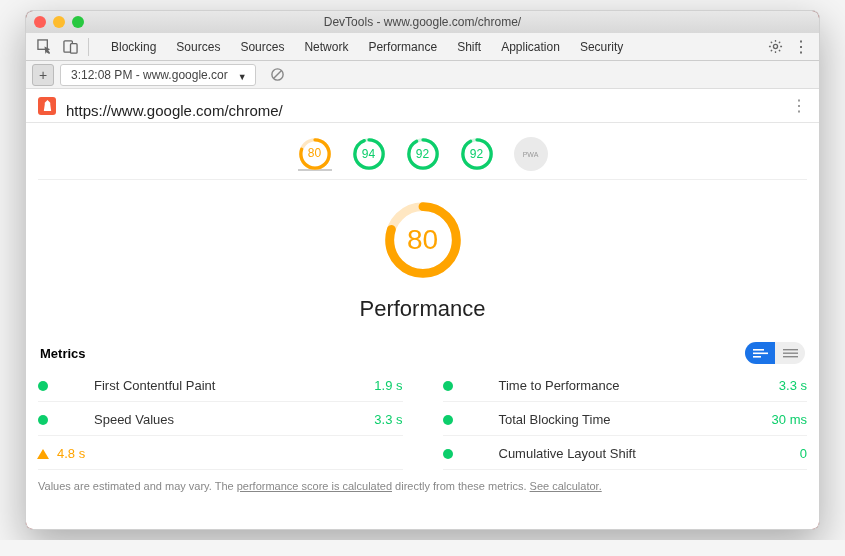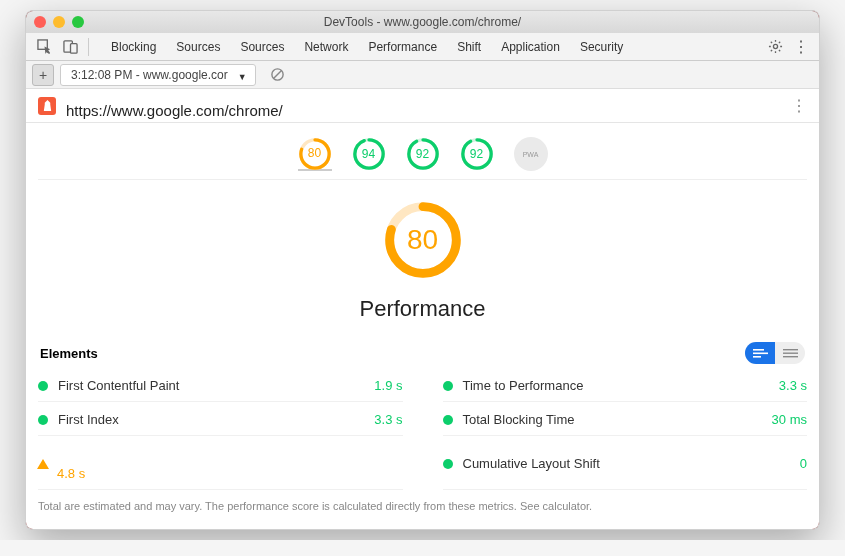--- a/index.html
+++ b/index.html
@@ -54,26 +54,26 @@
   .metricshdr{display:flex; align-items:center; justify-content:space-between; padding:0 2px 6px;}
   .metricshdr h3{font-size:13px; font-weight:600;}
   .viewtoggle{display:flex; background:#eee; border-radius:30px; overflow:hidden;}
   .vt{width:30px;height:22px;display:flex;align-items:center;justify-content:center;cursor:pointer;}
   .vt.active{background:#1a73e8;}
   .vt svg{width:15px;height:9px;}
   .metricsgrid{display:grid; grid-template-columns:1fr 1fr; gap:2px 40px; font-size:13px;}
   .metric{display:flex; align-items:center; padding:8px 0; border-bottom:1px solid #f0f0f0;}
   .dot{width:10px;height:10px;border-radius:50%;background:#0cce6b;margin-right:10px;flex-shrink:0;}
   .tri{width:0;height:0;border-left:6px solid transparent;border-right:6px solid transparent;border-bottom:10px solid #ffa400;margin-right:8px;margin-left:-1px;flex-shrink:0;}
-  .mlabel{flex:1; color:#333;}
+  .mlabel{flex:1; color:#333;margin-left:36px;}
   .mval{font-weight:500;}
   .v-green{color:#0cce6b;}
-  .v-orange{color:#ffa400;margin-top:20px;}
+  .v-orange{color:#ffa400;}
   .footnote{font-size:11px; color:#888; padding:10px 0 6px; }
-  .footnote .ul{color:#888; cursor:pointer;}
+  .footnote .ul{text-decoration:underline; color:#888; cursor:pointer;}
 </style>
 </head>
 <body>
 
 <div class="window">
 
   <div class="titlebar">
     <div class="traffic">
       <div class="tl red"></div>
       <div class="tl yellow"></div>
@@ -167,21 +167,21 @@
           <circle cx="18" cy="18" r="15" stroke="#ffe7c2" stroke-width="4" fill="none"></circle>
           <circle cx="18" cy="18" r="15" stroke="#ffa400" stroke-width="4" fill="none" stroke-dasharray="94.2" stroke-dashoffset="18.8" stroke-linecap="round"></circle>
         </svg>
         <div class="num">80</div>
       </div>
       <div class="bigtitle">Performance</div>
     </div>
 
     <div class="metricswrap">
       <div class="metricshdr">
-        <h3>Elements</h3>
+        <h3>Metrics</h3>
         <div class="viewtoggle">
           <div class="vt active">
             <svg viewBox="0 0 15 9">
                 <rect y="0" width="11" height="1.6" fill="#fff"></rect>
                 <rect y="3.5" width="15" height="1.6" fill="#fff"></rect>
                 <rect y="7" width="8" height="1.6" fill="#fff"></rect>
               </svg>
           </div>
           <div class="vt">
             <svg viewBox="0 0 15 9">
@@ -198,36 +198,36 @@
             <div class="mlabel">First Contentful Paint</div>
             <div class="mval v-green">1.9 s</div>
           </div>
           <div class="metric">
             <div class="dot"></div>
             <div class="mlabel">Time to Performance</div>
             <div class="mval v-green">3.3 s</div>
           </div>
           <div class="metric">
             <div class="dot"></div>
-            <div class="mlabel">First Index</div>
+            <div class="mlabel">Speed Values</div>
             <div class="mval v-green">3.3 s</div>
           </div>
           <div class="metric">
             <div class="dot"></div>
             <div class="mlabel">Total Blocking Time</div>
             <div class="mval v-green">30 ms</div>
           </div>
           <div class="metric">
             <div class="tri"></div>
             <div class="mval v-orange">4.8 s</div>
           </div>
           <div class="metric">
             <div class="dot"></div>
             <div class="mlabel">Cumulative Layout Shift</div>
             <div class="mval v-green">0</div>
           </div>
         </div>
       <div class="footnote">
-        <span>Total are estimated and may vary. The </span><span class="ul">performance score is calculated</span><span> directly from these metrics. </span><span class="ul">See calculator.</span>
+        <span>Values are estimated and may vary. The </span><span class="ul">performance score is calculated</span><span> directly from these metrics. </span><span class="ul">See calculator.</span>
       </div>
     </div>
   </div>
 </div>
 
 </body></html>

